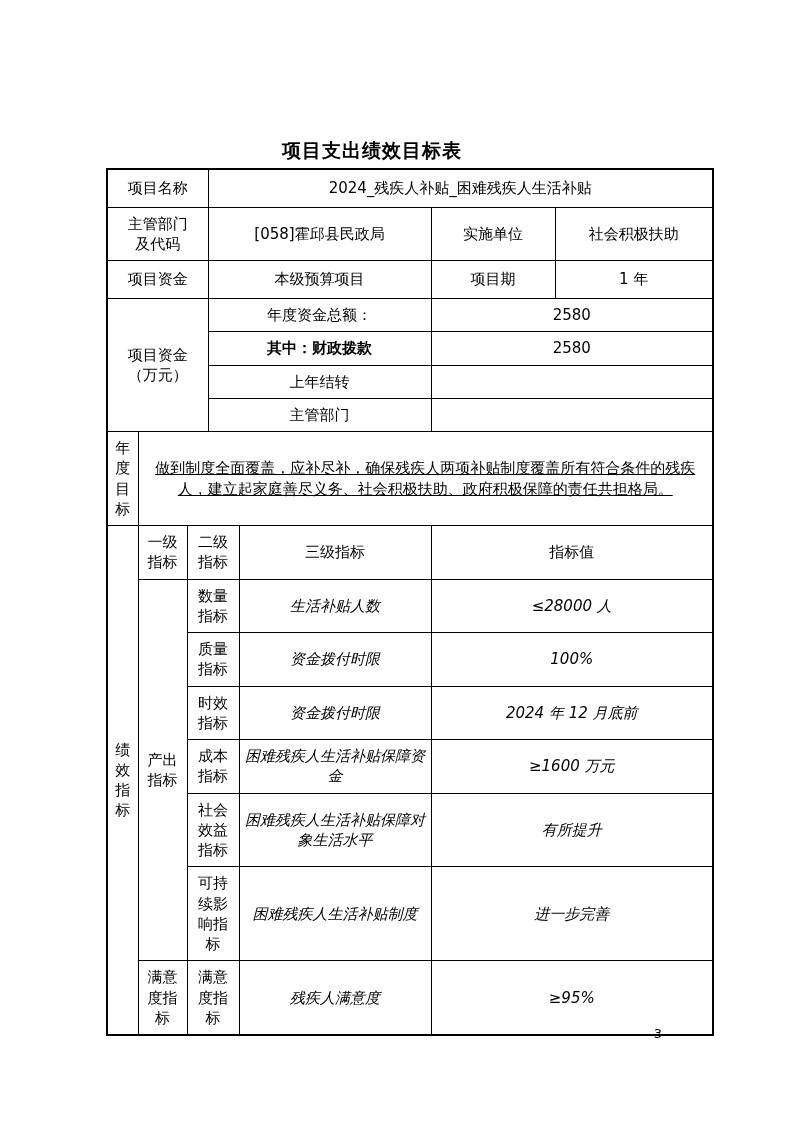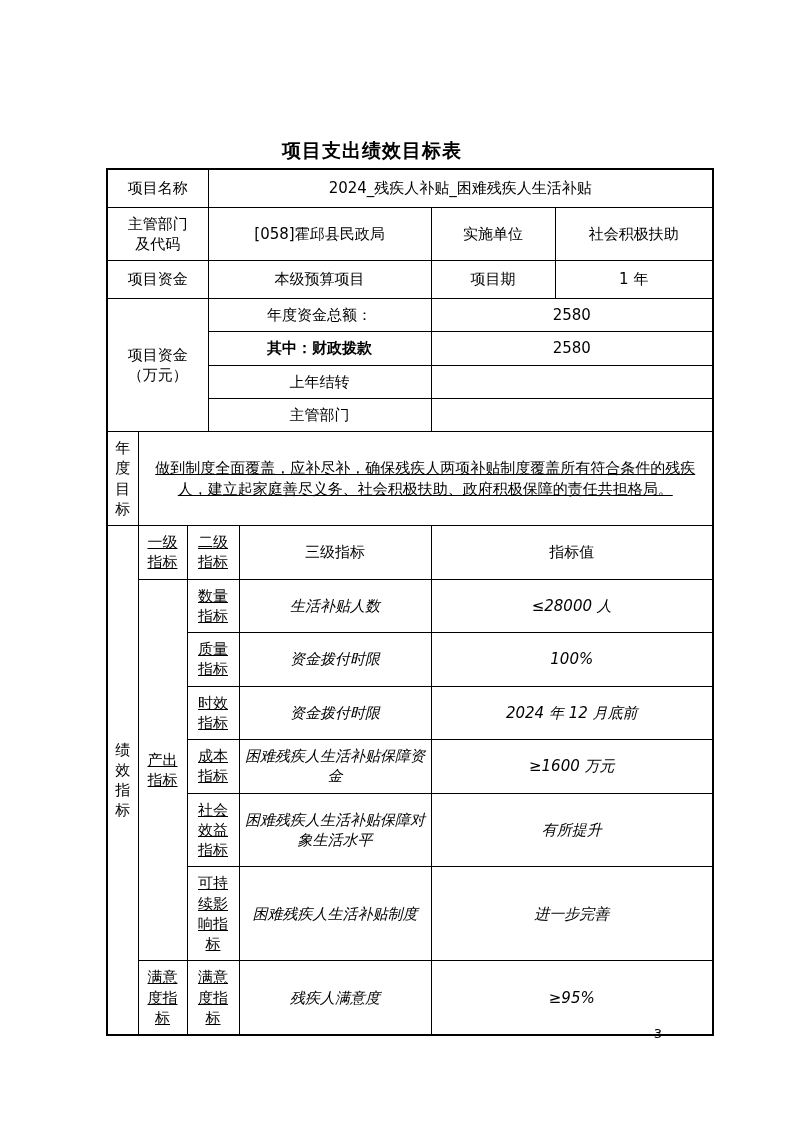--- a/index.html
+++ b/index.html
@@ -58,21 +58,21 @@
   td.goal-label { line-height: 17px; }
   td.side-label { line-height: 30px; }
   td.goal-text {
     text-align: left;
     font-size: 14.5px;
     line-height: 22px;
     padding: 4px 6px 4px 7px;
     vertical-align: middle;
     text-decoration: underline;
   }
-  td.lvl2 { line-height: 17px; text-decoration: underline; }
+  td.lvl2 { line-height: 17px; }
   .page-number {
     position: absolute;
     left: 628px; top: 1026px;
     width: 60px;
     text-align: center;
     font-size: 13px;
   }
 </style>
 </head>
 <body>

